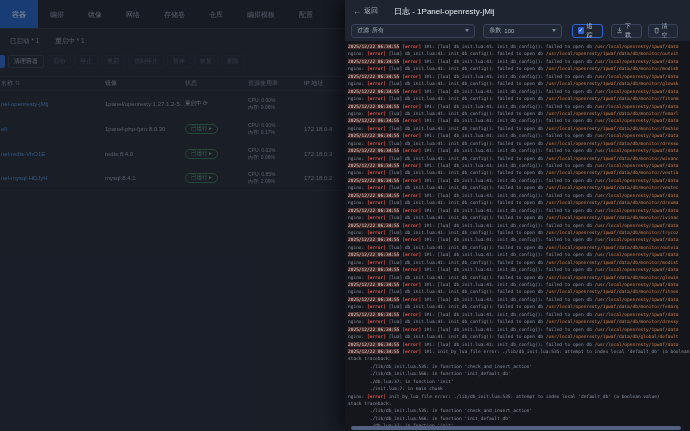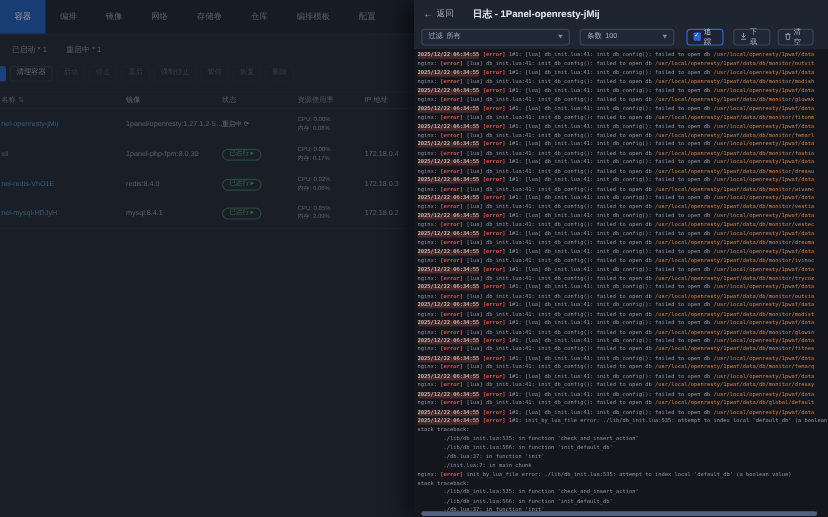--- a/index.html
+++ b/index.html
@@ -33,21 +33,21 @@
   .sorticon { font-size:6px; color:#6a7避386; color:#6a7386; margin-left:2px; }
   .pill { display:inline-block; border:1px solid #3f7a58; color:#5fbd84; border-radius:7px; padding:1px 5px 1.5px; font-size:5.5px; line-height:1; }
   .restarting { color:#b6bcc8; font-size:5.5px; }
   .resline { font-size:5px; line-height:7px; color:#99a2b2; white-space:nowrap; }
   .mask { position:absolute; left:0; top:0; width:345px; height:431px; background:rgba(8,10,16,0.45); }
   
   .drawer { position:absolute; left:345px; top:0; width:345px; height:431px; background:#1e2531; box-shadow:-8px 0 16px rgba(0,0,0,0.5); }
   .dheader { display:flex; align-items:center; height:18px; padding:4px 8px 0; }
   .back { display:flex; align-items:center; gap:3px; color:#a7b0bd; font-size:7px; }
   .back .arrow { font-size:8px; }
-  .dtitle { margin-left:16px; font-size:8px; font-weight:bold; color:#e8ecf2; white-space:nowrap; }
+  .dtitle { margin-left:16px; font-size:8px; font-weight:normal; color:#e8ecf2; white-space:nowrap; }
   .dtoolbar { position:absolute; left:0; top:23px; width:345px; height:15px; padding:0 6px; display:flex; align-items:center; }
   .selbox { display:flex; align-items:center; height:14px; border:1px solid #39435a; background:#202837; border-radius:3px; padding:0 5px; color:#a7b0bd; font-size:6px; gap:3px; }
   .selbox .grow { flex:1; }
   .caret { width:0; height:0; border-left:2.5px solid transparent; border-right:2.5px solid transparent; border-top:3px solid #7c8699; }
   .sel-filter { width:137px; margin-right:8px; }
   .sel-count { width:86px; margin-right:10px; }
   .followbox { display:flex; align-items:center; gap:3px; height:14px; border:1px solid #2e62d8; border-radius:3px; padding:0 5px; margin-right:8px; color:#c9d1e0; font-size:6px; }
   .cbx { width:6.5px; height:6.5px; background:#2e62d8; border-radius:1px; color:#fff; font-size:5.5px; line-height:6.5px; text-align:center; }
   .toolbtn { display:flex; align-items:center; gap:2.5px; height:14px; border:1px solid #39435a; border-radius:3px; padding:0 5px; margin-right:6px; color:#a7b0bd; font-size:6px; background:#202837; }
   .toolbtn svg { display:block; }

